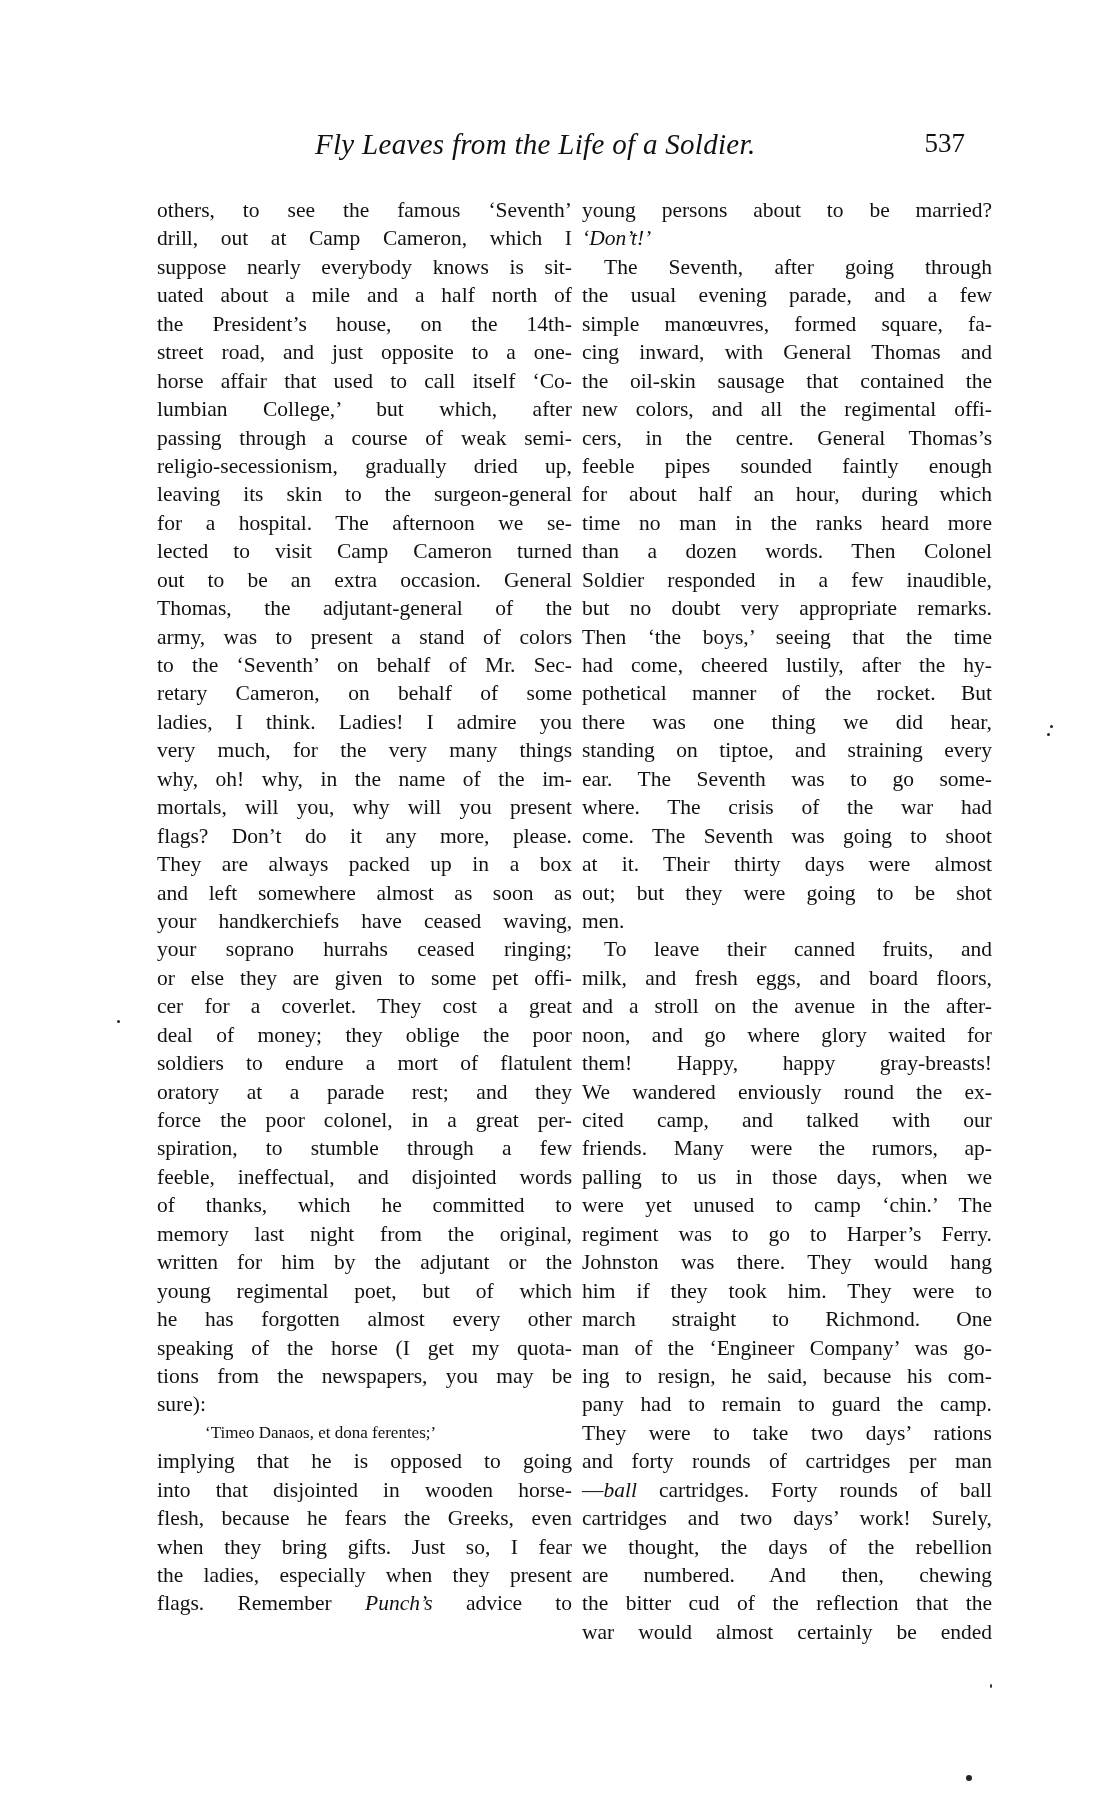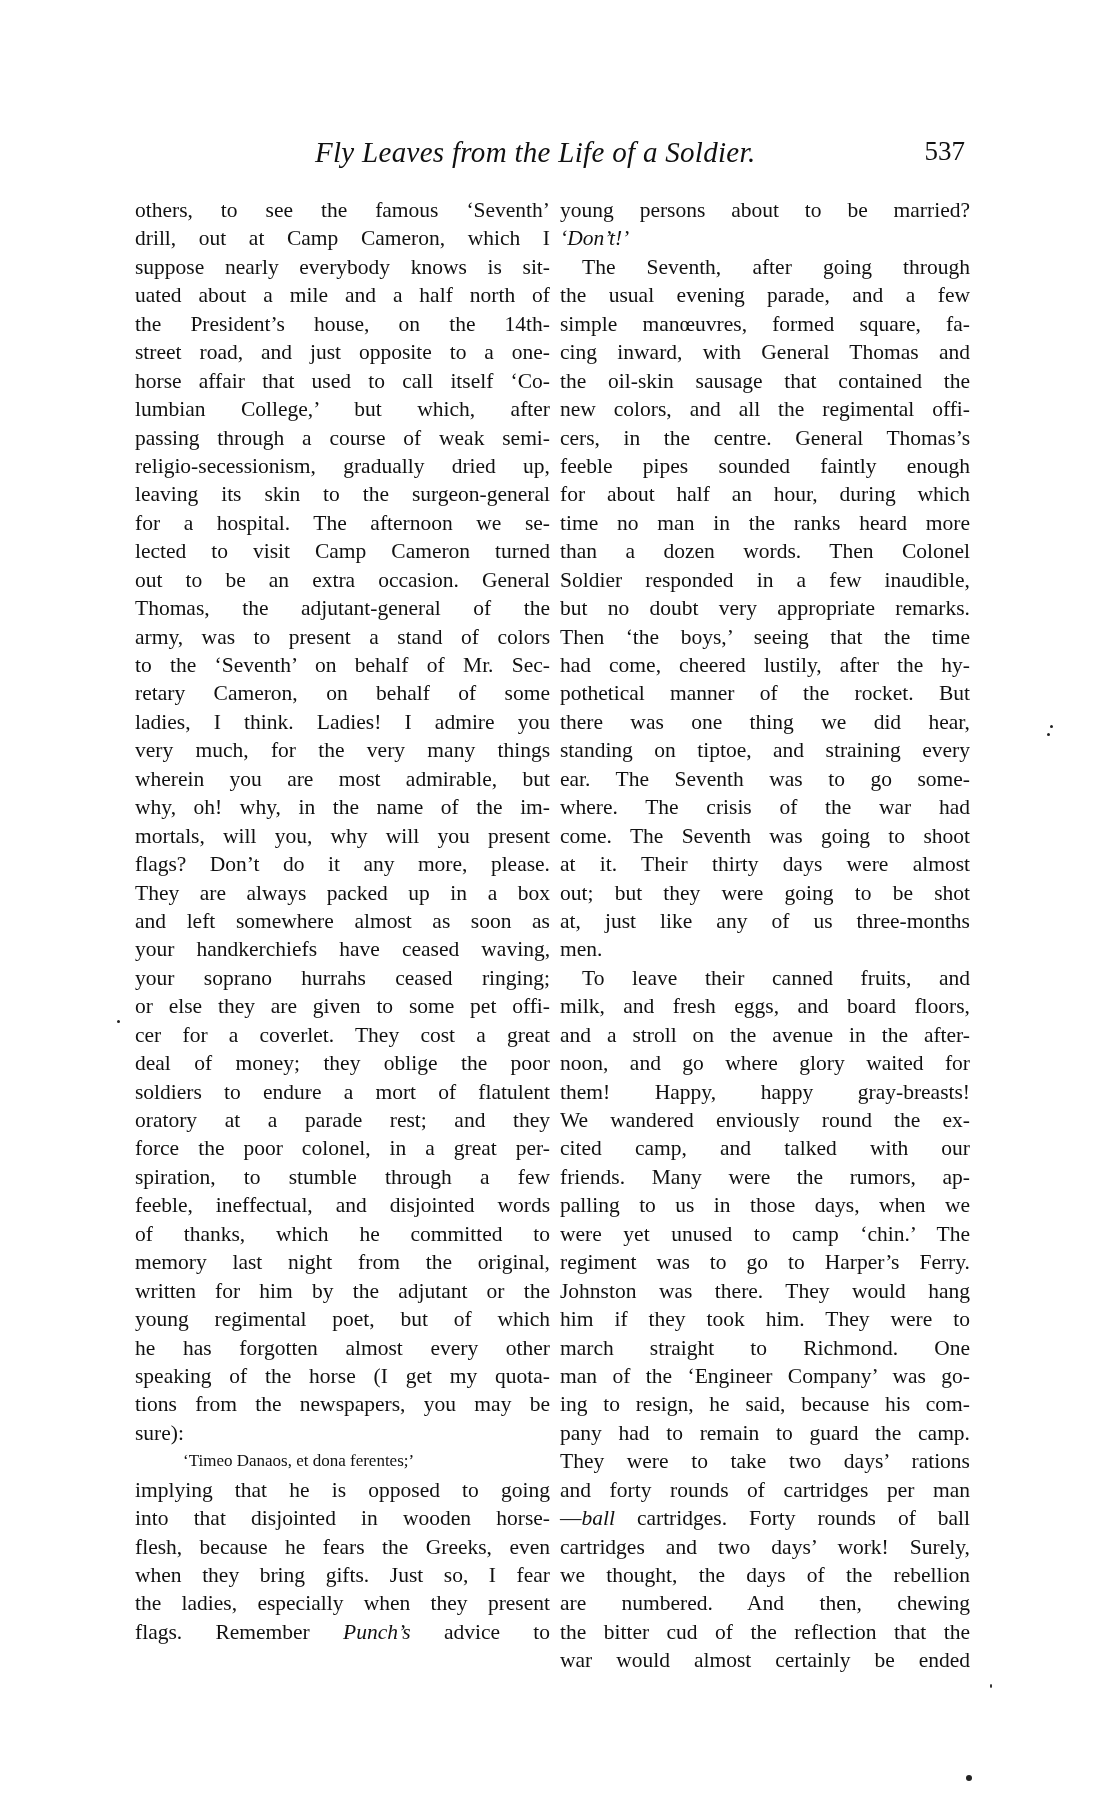--- a/index.html
+++ b/index.html
@@ -10,21 +10,21 @@
   body {
     width: 1120px;
     height: 1800px;
     position: relative;
     overflow: hidden;
     color: #111111;
     font-family: "Liberation Serif", "DejaVu Serif", serif;
   }
   .running-head {
     position: absolute;
-    top: 136px;
+    top: 128px;
     left: 315px;
     width: 650px;
     height: 40px;
   }
   .running-title {
     position: absolute;
     left: 0;
     top: 0;
     font-style: italic;
     font-size: 29px;
@@ -37,20 +37,21 @@
     top: 0;
     font-size: 27px;
     white-space: nowrap;
   }
   .column {
     position: absolute;
     top: 196px;
     width: 415px;
     font-size: 21.5px;
     line-height: 28.45px;
+    margin-left: 22px;
   }
   .col-left { left: 135px; }
   .col-right { left: 560px; width: 410px; }
   .line {
     display: block;
     height: 28.45px;
     white-space: nowrap;
     text-align: justify;
     text-align-last: justify;
     overflow: visible;
@@ -97,21 +98,20 @@
   <span class="line">leaving its skin to the surgeon-general</span>
   <span class="line">for a hospital.  The afternoon we se-</span>
   <span class="line">lected to visit Camp Cameron turned</span>
   <span class="line">out to be an extra occasion.  General</span>
   <span class="line">Thomas, the adjutant-general of the</span>
   <span class="line">army, was to present a stand of colors</span>
   <span class="line">to the ‘Seventh’ on behalf of Mr. Sec-</span>
   <span class="line">retary Cameron, on behalf of some</span>
   <span class="line">ladies, I think.  Ladies! I admire you</span>
   <span class="line">very much, for the very many things</span>
-  <span class="line">wherein you are most admirable, but</span>
   <span class="line">why, oh! why, in the name of the im-</span>
   <span class="line">mortals, will you, why will you present</span>
   <span class="line">flags?  Don’t do it any more, please.</span>
   <span class="line">They are always packed up in a box</span>
   <span class="line">and left somewhere almost as soon as</span>
   <span class="line">your handkerchiefs have ceased waving,</span>
   <span class="line">your soprano hurrahs ceased ringing;</span>
   <span class="line">or else they are given to some pet offi-</span>
   <span class="line">cer for a coverlet.  They cost a great</span>
   <span class="line">deal of money; they oblige the poor</span>
@@ -157,21 +157,20 @@
   <span class="line">Then ‘the boys,’ seeing that the time</span>
   <span class="line">had come, cheered lustily, after the hy-</span>
   <span class="line">pothetical manner of the rocket.  But</span>
   <span class="line">there was one thing we did hear,</span>
   <span class="line">standing on tiptoe, and straining every</span>
   <span class="line">ear.  The Seventh was to go some-</span>
   <span class="line">where.  The crisis of the war had</span>
   <span class="line">come. The Seventh was going to shoot</span>
   <span class="line">at it.  Their thirty days were almost</span>
   <span class="line">out; but they were going to be shot</span>
-  <span class="line">at, just like any of us three-months</span>
   <span class="line last">men.</span>
 
   <span class="line indent">To leave their canned fruits, and</span>
   <span class="line">milk, and fresh eggs, and board floors,</span>
   <span class="line">and a stroll on the avenue in the after-</span>
   <span class="line">noon, and go where glory waited for</span>
   <span class="line">them!  Happy, happy gray-breasts!</span>
   <span class="line">We wandered enviously round the ex-</span>
   <span class="line">cited camp, and talked with our</span>
   <span class="line">friends.  Many were the rumors, ap-</span>

